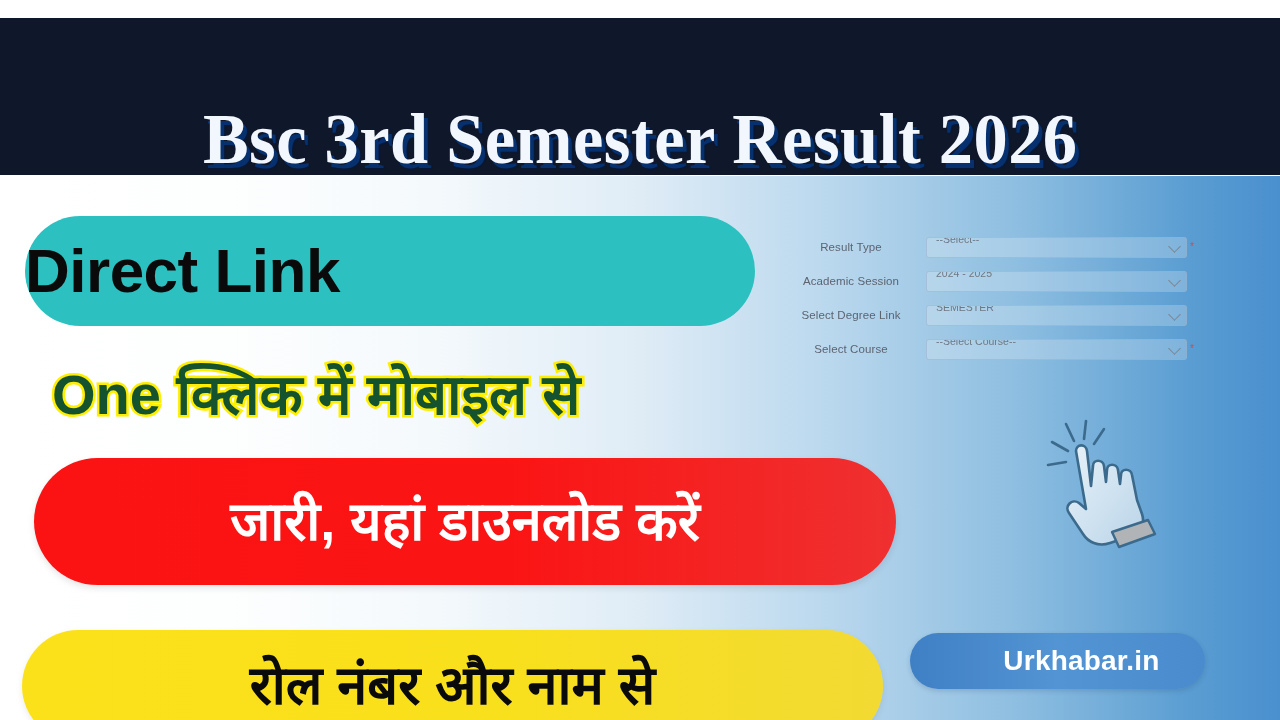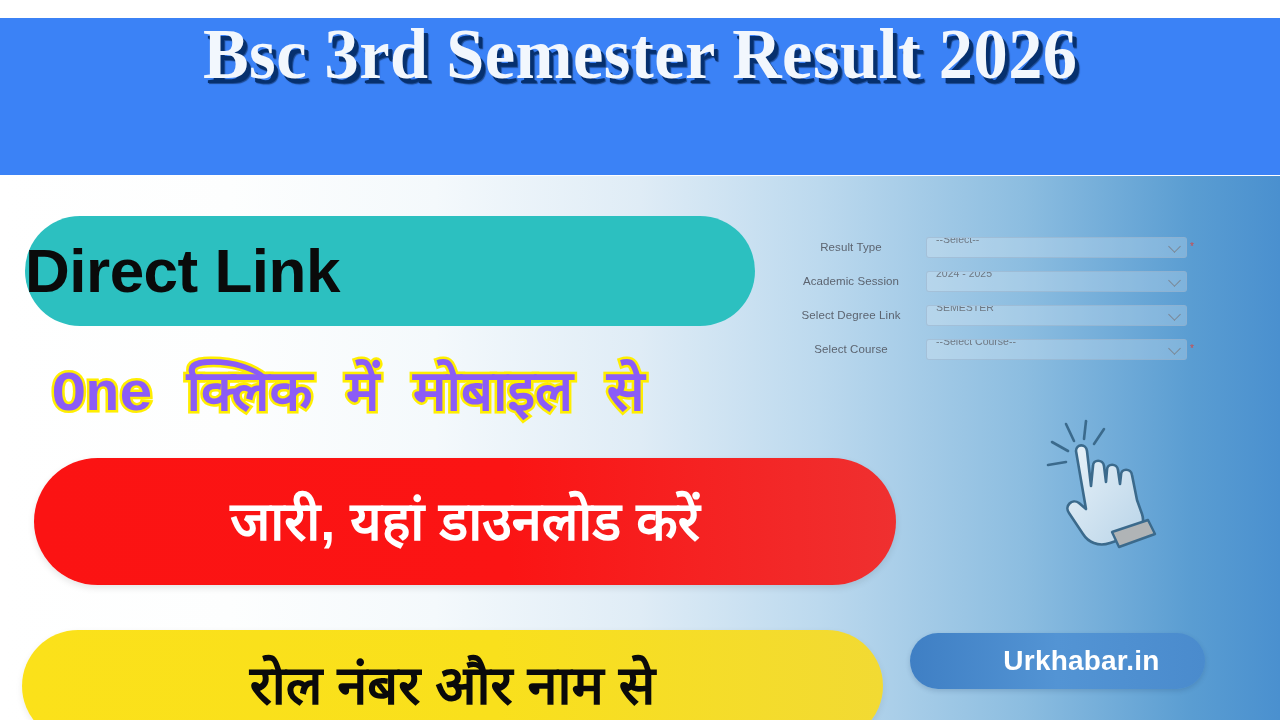--- a/index.html
+++ b/index.html
@@ -39,23 +39,23 @@
         #4a90cf 100%);
   }
 
   
   .header-band {
     position: absolute;
     left: 0;
     top: 18px;
     width: 1280px;
     height: 157px;
-    background: #3b82f6;
-    display: flex;
-    align-items: flex-start;
+    background: #0f172a;
+    display: flex;
+    align-items: flex-end;
     justify-content: center;
   }
   .header-title {
     font-family: "Liberation Serif", "DejaVu Serif", serif;
     font-weight: bold;
     font-size: 72px;
     line-height: 1;
     color: #f2f7fd;
     letter-spacing: 0.5px;
     transform: scaleX(0.95);
@@ -152,25 +152,25 @@
   .line-one {
     position: absolute;
     left: 52px;
     top: 355px;
     width: 720px;
     height: 80px;
     display: flex;
     align-items: center;
   }
   .line-one .txt {
-    font-family: Liberation Mono, monospace;
+    font-family: Liberation Sans, sans-serif;
     font-weight: bold;
     font-size: 56px;
     line-height: 1.15;
-    color: #8b5cf6;
+    color: #14532d;
     white-space: nowrap;
     -webkit-text-stroke: 5px #ffee00;
     paint-order: stroke fill;
   }
 
   .pill-red {
     left: 34px;
     top: 458px;
     width: 862px;
     height: 127px;

